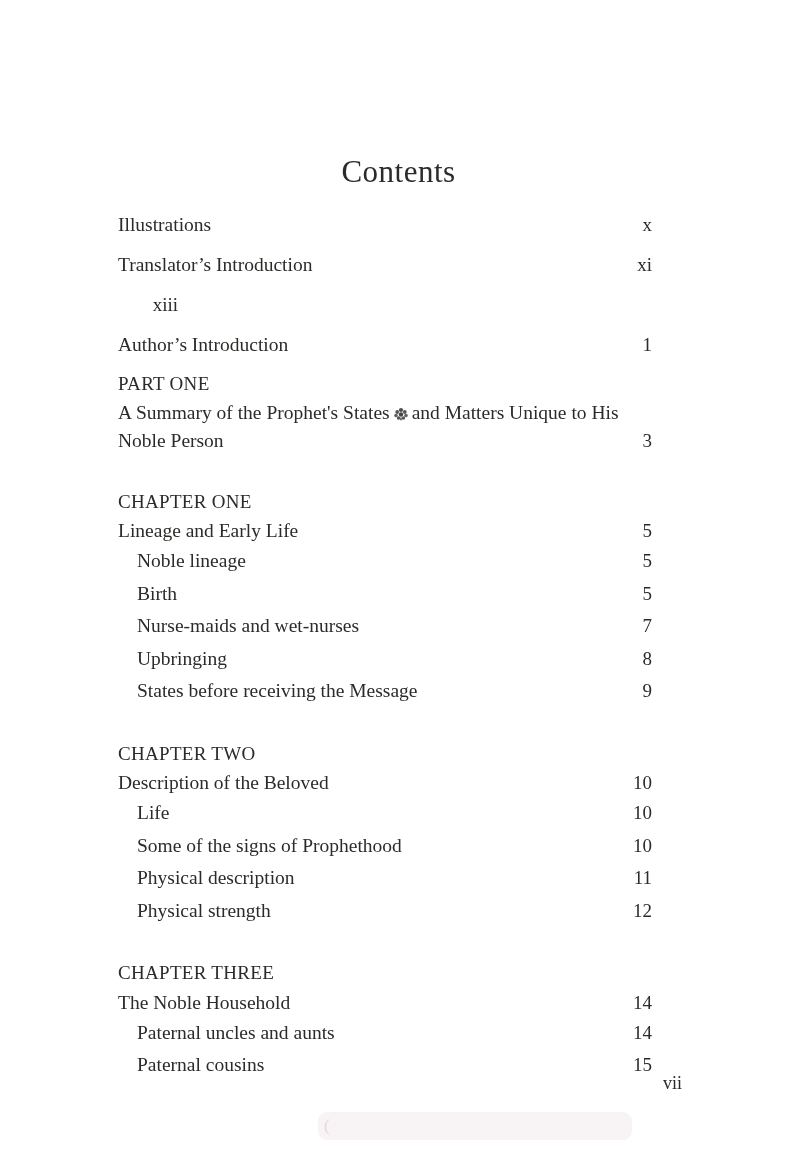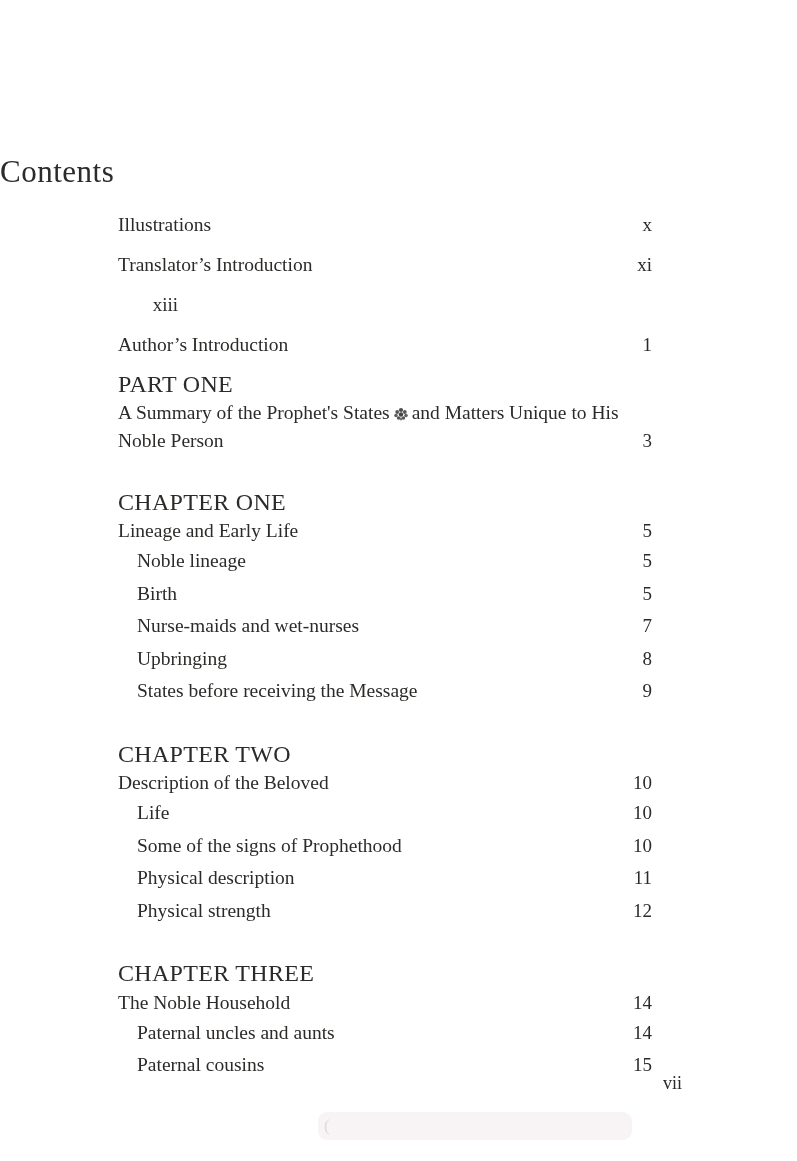--- a/index.html
+++ b/index.html
@@ -7,35 +7,35 @@
   .sheet{
     position:relative;
     width:797px;height:1161px;
     background:#ffffff;
     font-family:"Liberation Serif","DejaVu Serif",serif;
     color:#2d2b29;
     overflow:hidden;
   }
   .title{
     position:absolute;top:152px;left:0;width:100%;
-    text-align:left;
+    text-align:center;
     font-size:31px;font-weight:400;line-height:40px;
     margin:0;letter-spacing:0.5px;
   }
   .content{
     position:absolute;left:118px;top:205px;
     width:557px;
     font-size:19.5px;
   }
   .row{display:flex;align-items:flex-start;}
   .label{flex:1;}
   .num{min-width:60px;text-align:right;padding-right:23px;font-size:19px;}
   .front-row{line-height:40px;}
   .part-block{margin-top:5px;}
-  .hdg{line-height:28.5px;letter-spacing:0.3px;font-size:24px;}
+  .hdg{line-height:28.5px;letter-spacing:0.3px;font-size:19px;}
   .part-line{line-height:28.5px;white-space:nowrap;}
   .part-row{line-height:28.5px;}
   .chapter-block{margin-top:32px;}
   .chap-title-row{line-height:29px;}
   .item-row{line-height:32.5px;padding-left:19px;}
   .honorific{
     display:inline-block;width:18px;height:15px;
     vertical-align:-2px;margin:0 2px;
   }
   .folio{

